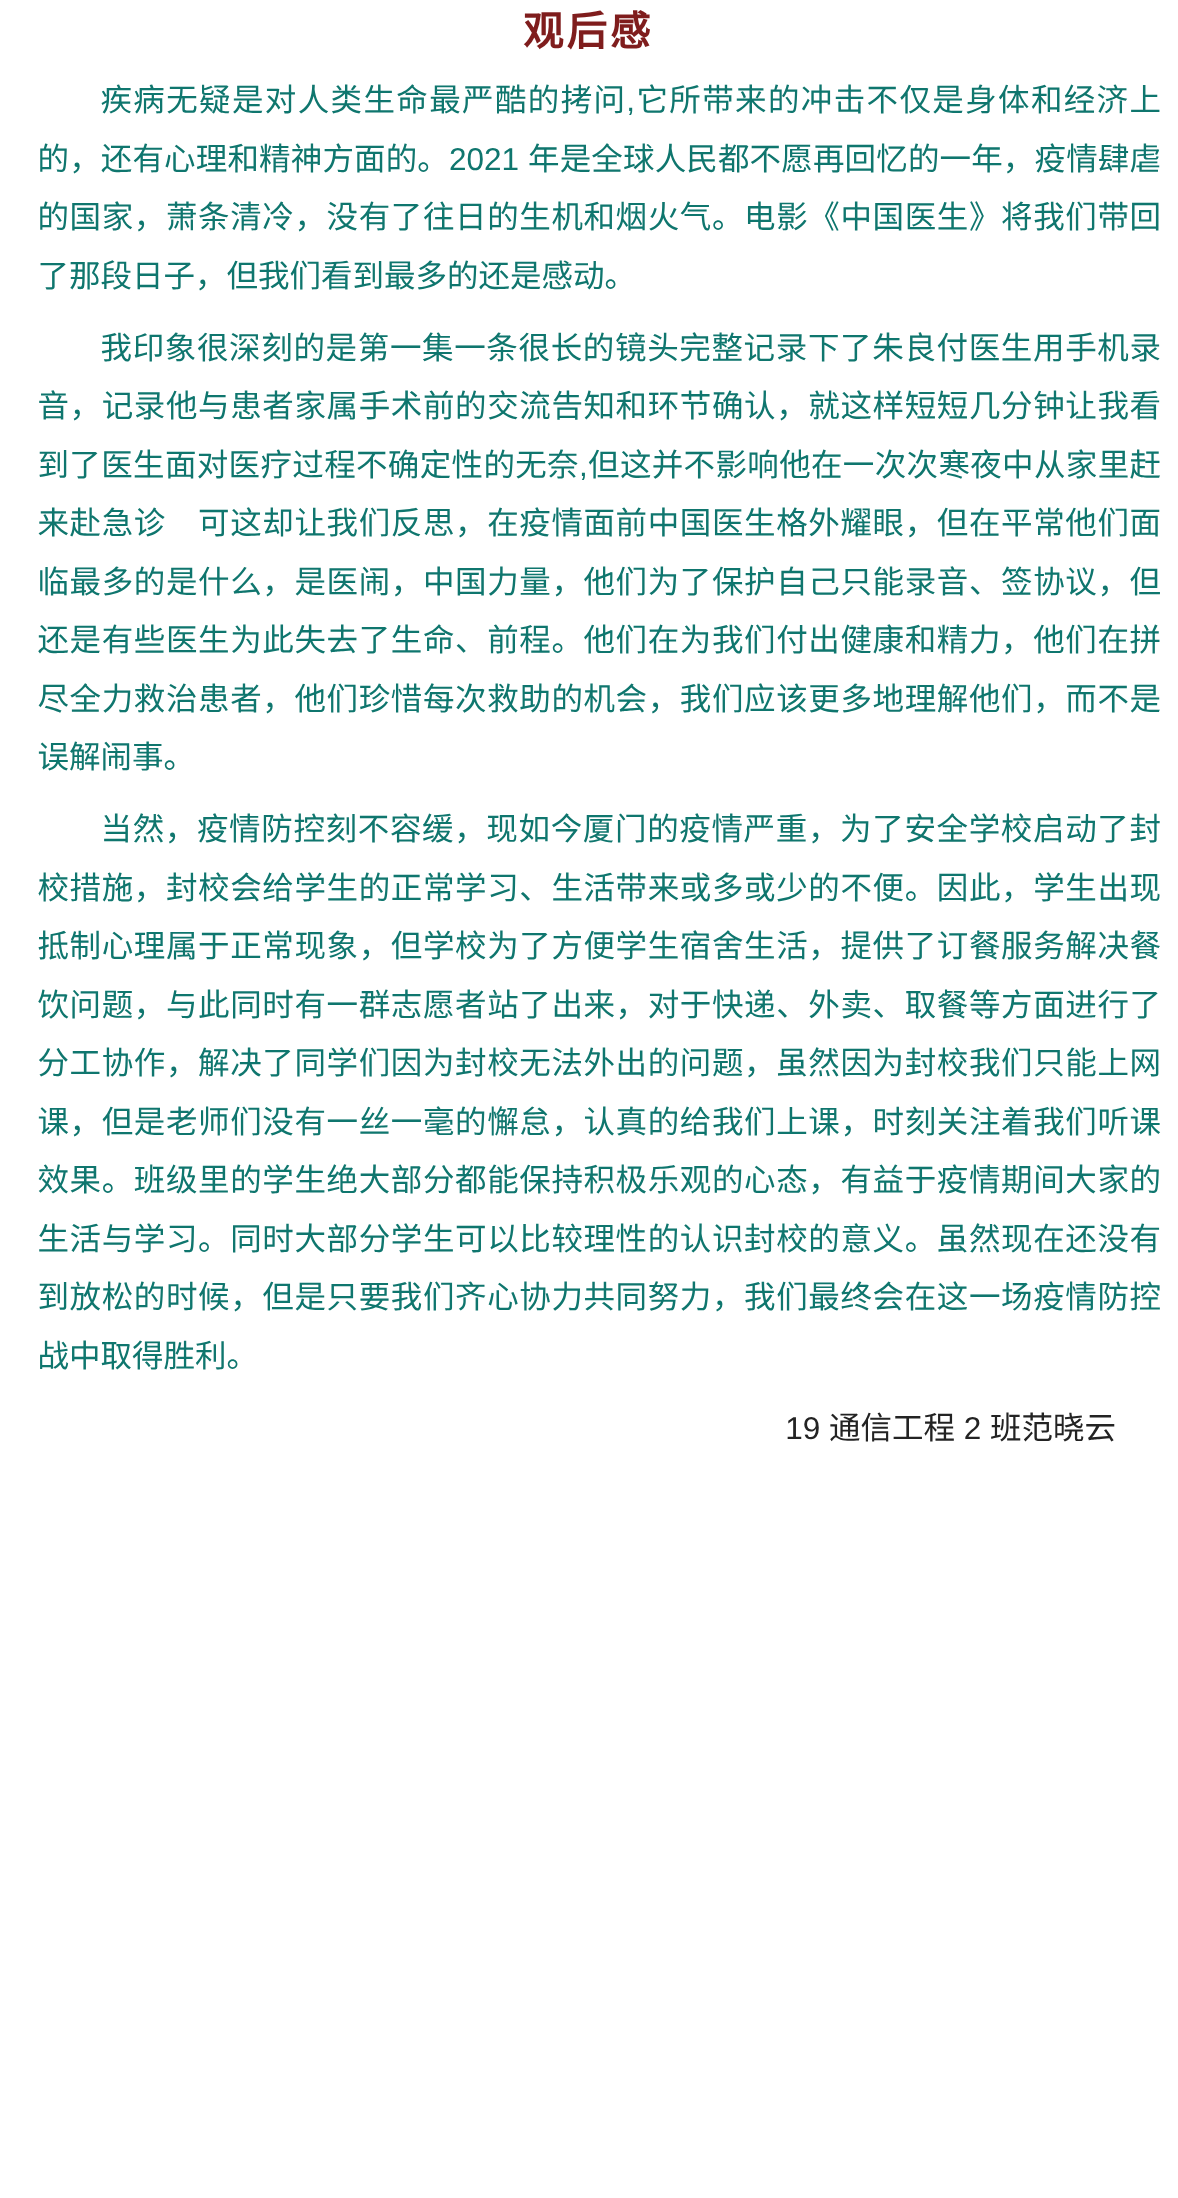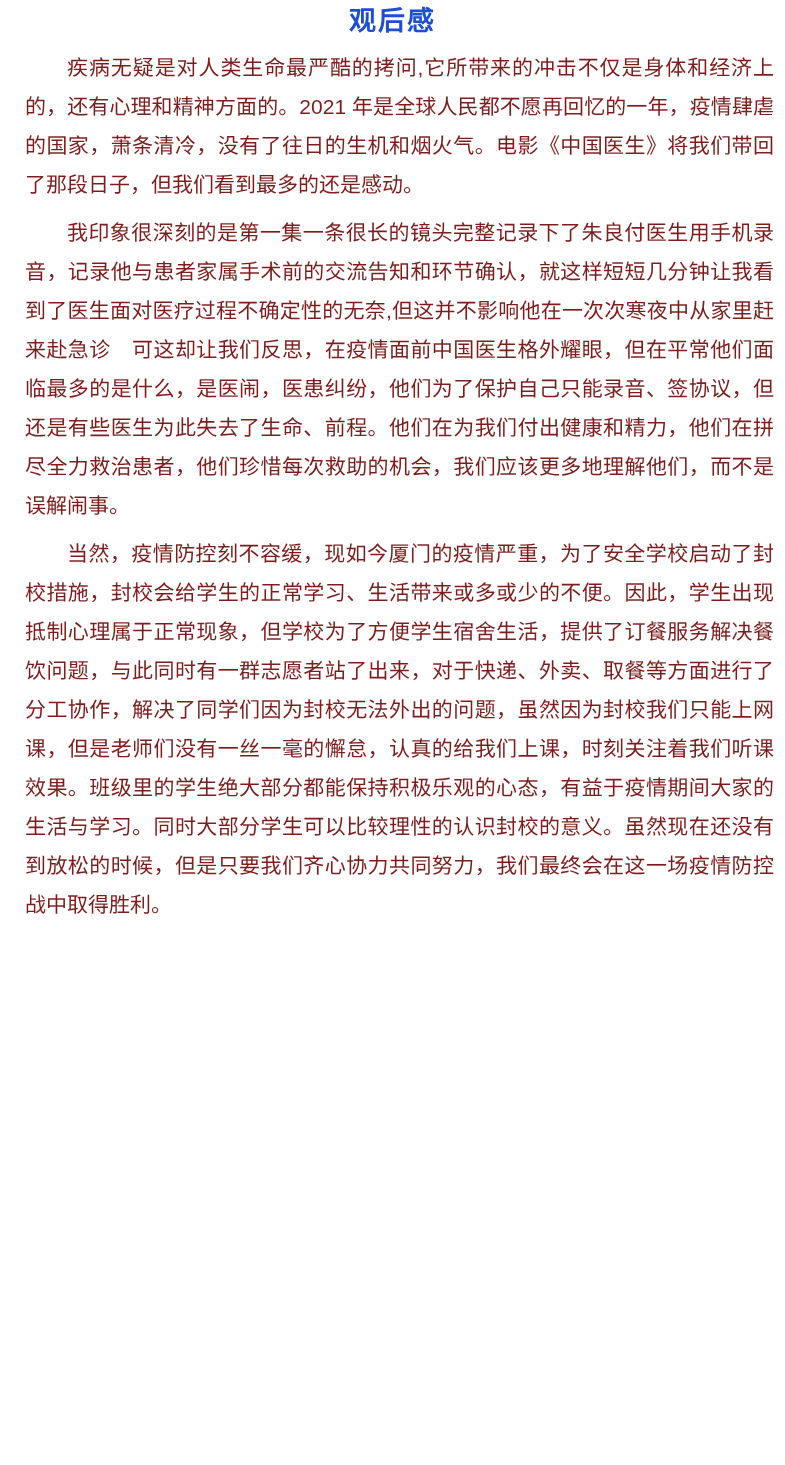--- a/index.html
+++ b/index.html
@@ -19,50 +19,51 @@
   .doc-title {
     margin: 0;
     padding-top: 4px;
     margin-bottom: 10px;
     text-align: center;
     font-family: "Liberation Serif", serif;
     font-weight: bold;
     font-size: 27px;
     line-height: 34px;
     letter-spacing: 2px;
-    color: #1d4ed8;
+    color: #7f1d1d;
   }
   .content {
     margin-left: 25px;
     margin-right: 11px;
   }
   .para {
     margin: 0 0 9px 0;
     font-size: 21px;
     line-height: 39px;
     text-align: justify;
     text-justify: inter-ideograph;
     text-indent: 2em;
-    color: #7f1d1d;
+    color: #0f766e;
     word-break: break-all;
   }
   .signature {
     margin-top: 6px;
     margin-right: 30px;
     text-align: right;
     font-size: 21px;
     line-height: 39px;
     color: #232323;
   }
 </style>
 </head>
 <body>
 
 <div class="page">
   <h1 class="doc-title">观后感</h1>
 
   <div class="content">
     <p class="para">疾病无疑是对人类生命最严酷的拷问,它所带来的冲击不仅是身体和经济上的，还有心理和精神方面的。2021 年是全球人民都不愿再回忆的一年，疫情肆虐的国家，萧条清冷，没有了往日的生机和烟火气。电影《中国医生》将我们带回了那段日子，但我们看到最多的还是感动。</p>
-    <p class="para">我印象很深刻的是第一集一条很长的镜头完整记录下了朱良付医生用手机录音，记录他与患者家属手术前的交流告知和环节确认，就这样短短几分钟让我看到了医生面对医疗过程不确定性的无奈,但这并不影响他在一次次寒夜中从家里赶来赴急诊　可这却让我们反思，在疫情面前中国医生格外耀眼，但在平常他们面临最多的是什么，是医闹，医患纠纷，他们为了保护自己只能录音、签协议，但还是有些医生为此失去了生命、前程。他们在为我们付出健康和精力，他们在拼尽全力救治患者，他们珍惜每次救助的机会，我们应该更多地理解他们，而不是误解闹事。</p>
+    <p class="para">我印象很深刻的是第一集一条很长的镜头完整记录下了朱良付医生用手机录音，记录他与患者家属手术前的交流告知和环节确认，就这样短短几分钟让我看到了医生面对医疗过程不确定性的无奈,但这并不影响他在一次次寒夜中从家里赶来赴急诊　可这却让我们反思，在疫情面前中国医生格外耀眼，但在平常他们面临最多的是什么，是医闹，中国力量，他们为了保护自己只能录音、签协议，但还是有些医生为此失去了生命、前程。他们在为我们付出健康和精力，他们在拼尽全力救治患者，他们珍惜每次救助的机会，我们应该更多地理解他们，而不是误解闹事。</p>
     <p class="para">当然，疫情防控刻不容缓，现如今厦门的疫情严重，为了安全学校启动了封校措施，封校会给学生的正常学习、生活带来或多或少的不便。因此，学生出现抵制心理属于正常现象，但学校为了方便学生宿舍生活，提供了订餐服务解决餐饮问题，与此同时有一群志愿者站了出来，对于快递、外卖、取餐等方面进行了分工协作，解决了同学们因为封校无法外出的问题，虽然因为封校我们只能上网课，但是老师们没有一丝一毫的懈怠，认真的给我们上课，时刻关注着我们听课效果。班级里的学生绝大部分都能保持积极乐观的心态，有益于疫情期间大家的生活与学习。同时大部分学生可以比较理性的认识封校的意义。虽然现在还没有到放松的时候，但是只要我们齐心协力共同努力，我们最终会在这一场疫情防控战中取得胜利。</p>
 
+    <div class="signature">19 通信工程 2 班范晓云</div>
   </div>
 </div>
 
 </body></html>

